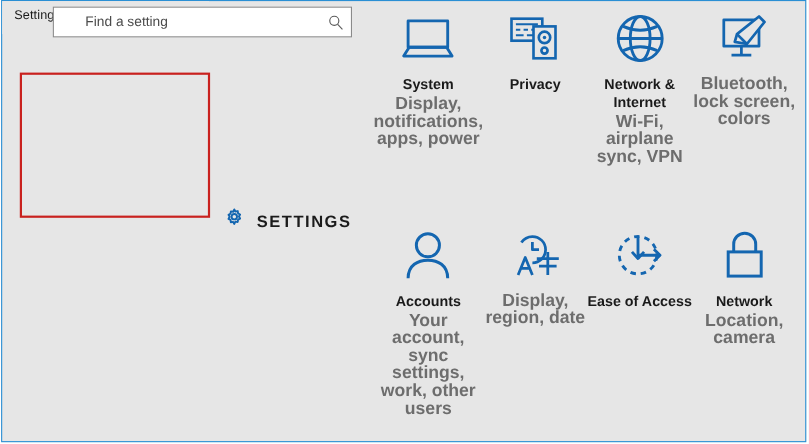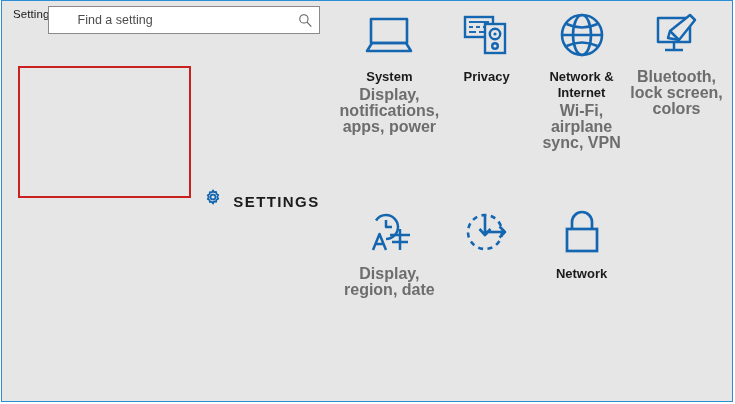--- a/index.html
+++ b/index.html
@@ -262,20 +262,30 @@
           <path d="M8 6 H40 V30 H8 Z"></path>
           <line x1="24" y1="30" x2="24" y2="38"></line>
           <line x1="15" y1="38" x2="33" y2="38"></line>
           <path d="M18 26 L20 19 L40 3 L45 8 L29 28 Z" fill="#e6e6e6"></path>
           <line x1="20" y1="19" x2="29" y2="28"></line>
         </svg>
       </div>
       <div class="tile-sub">Bluetooth, lock screen, colors</div>
     </div>
 
+    <div class="tile">
+      <div class="tile-icon">
+        <svg width="48" height="48" viewBox="0 0 48 48" fill="none" stroke="#1466b0" stroke-width="2.7">
+          <circle cx="24" cy="15" r="10.5"></circle>
+          <path d="M6 45 C6 33 15 28.5 24 28.5 C33 28.5 42 33 42 45"></path>
+        </svg>
+      </div>
+      <div class="tile-title">Accounts</div>
+      <div class="tile-sub">Your account, sync settings, work, other users</div>
+    </div>
 
     <div class="tile">
       <div class="tile-icon">
         <svg width="54" height="46" viewBox="0 0 54 46" fill="none" stroke="#1466b0" stroke-width="2.5">
           <path d="M24 30 A12 12 0 1 0 24 6 A12 12 0 0 0 14 11.5"></path>
           <polyline points="24,11 24,18 30,18" stroke-linejoin="round"></polyline>
           <path d="M11 41 L17.5 25 L24 41 M13.7 35 H21.3" fill="none" stroke-linejoin="round"></path>
           <g>
             <line x1="28" y1="26" x2="48" y2="26"></line>
             <line x1="30" y1="33" x2="46" y2="33"></line>
@@ -289,28 +299,30 @@
     <div class="tile">
       <div class="tile-icon">
         <svg width="52" height="48" viewBox="0 0 52 48" fill="none" stroke="#1466b0" stroke-width="2.6">
           <circle cx="24" cy="24" r="17" stroke-dasharray="5 4.5"></circle>
           <line x1="24" y1="7" x2="24" y2="27"></line>
           <polyline points="18.5,21 24,27 29.5,21" stroke-linejoin="round" fill="none"></polyline>
           <line x1="24" y1="24" x2="44" y2="24"></line>
           <polyline points="38.5,18.5 44,24 38.5,29.5" stroke-linejoin="round" fill="none"></polyline>
         </svg>
       </div>
+      <div class="tile-title">Ease of Access</div>
     </div>
 
     <div class="tile">
       <div class="tile-icon">
         <svg width="46" height="48" viewBox="0 0 46 48" fill="none" stroke="#1466b0" stroke-width="2.7">
           <path d="M13 21 V14 A10 10 0 0 1 33 14 V21" stroke-linejoin="round"></path>
           <rect x="8" y="21" width="30" height="22"></rect>
         </svg>
       </div>
       <div class="tile-title">Network</div>
+      <div class="tile-sub">Location, camera</div>
     </div>
 
   </div>
 
   <div class="highlight-box"></div>
 </div>
 
 </body></html>

